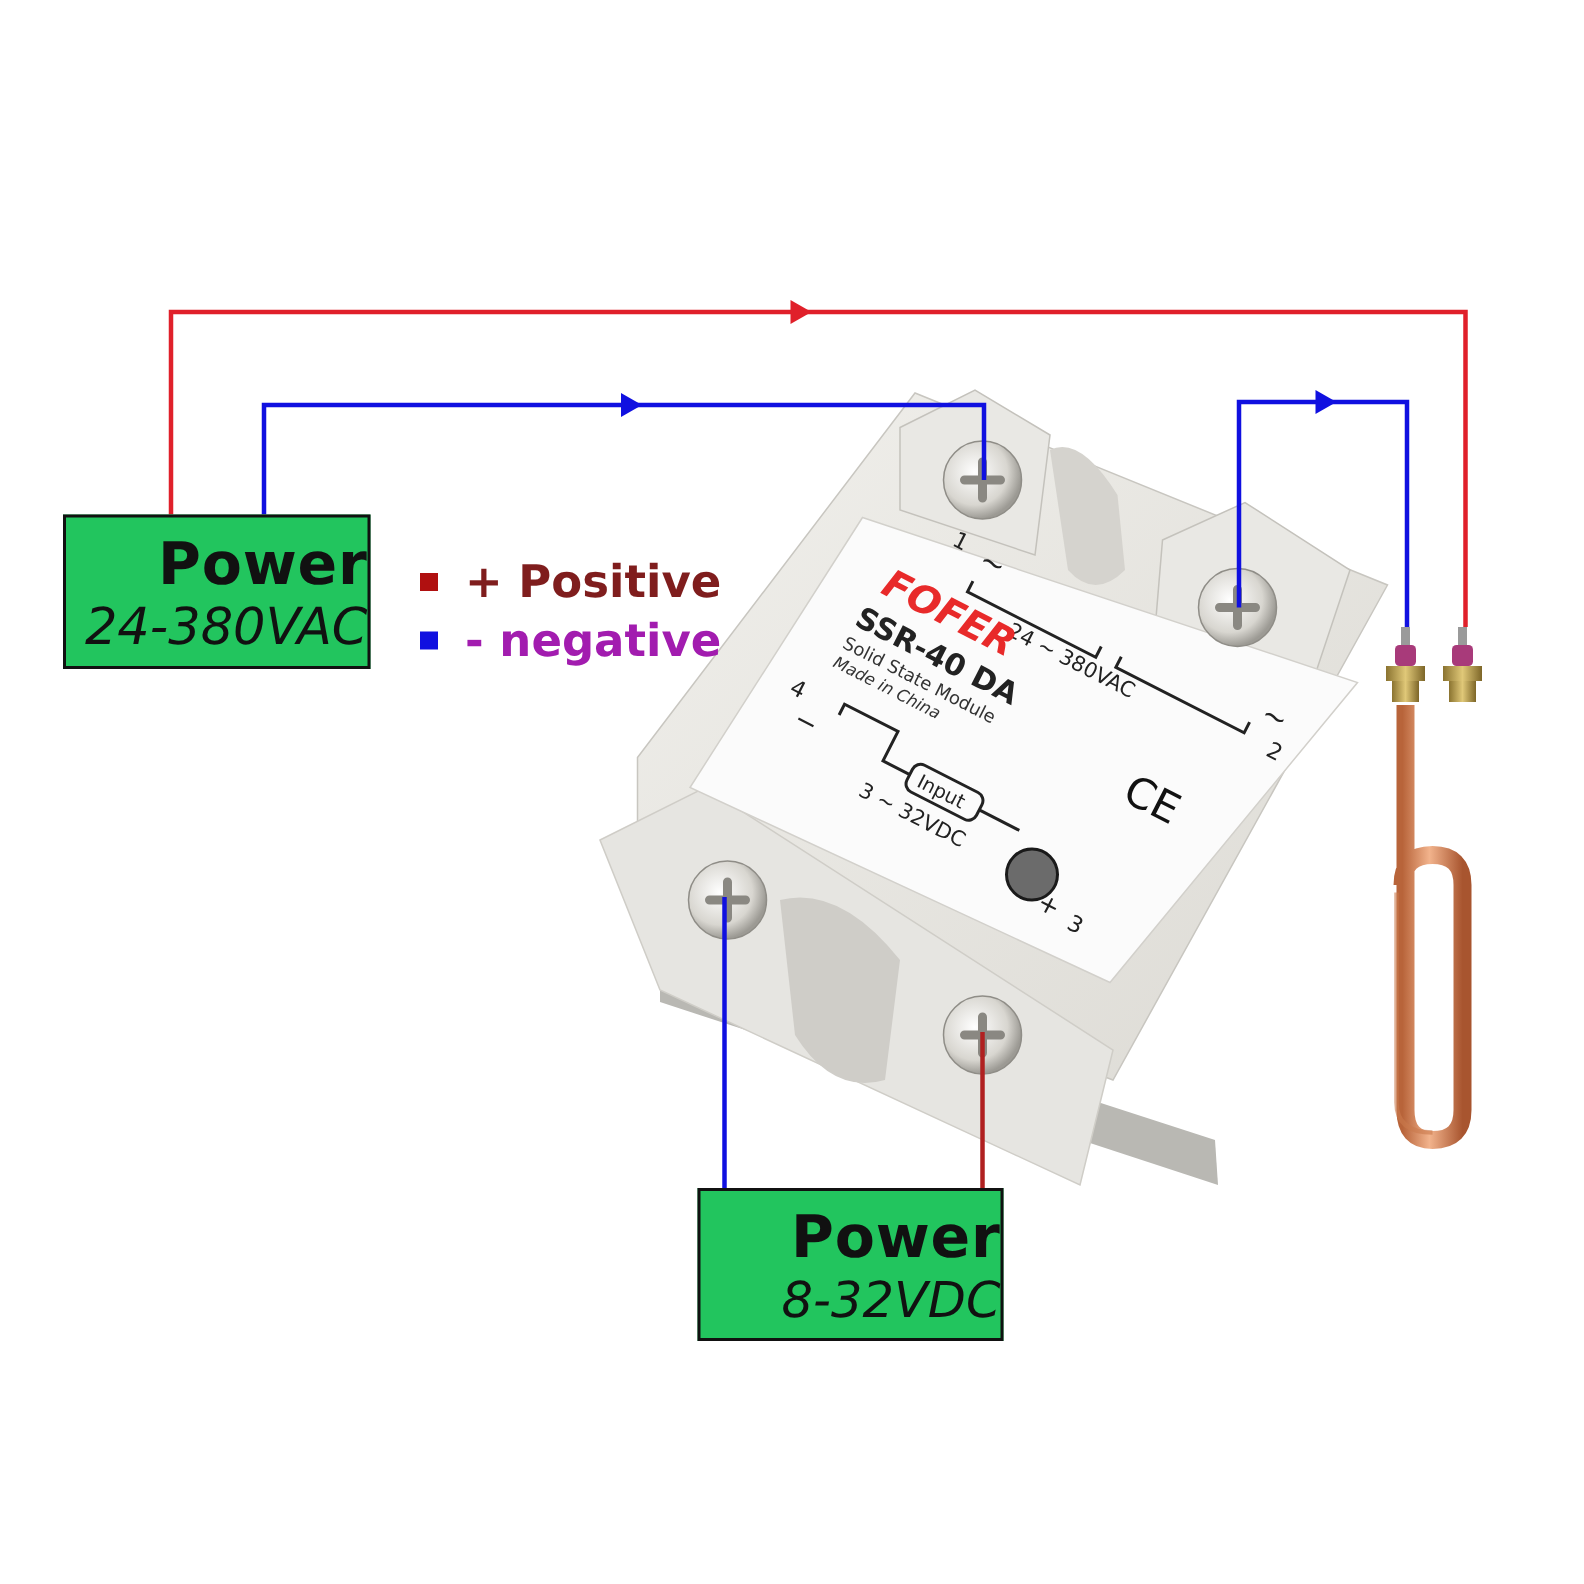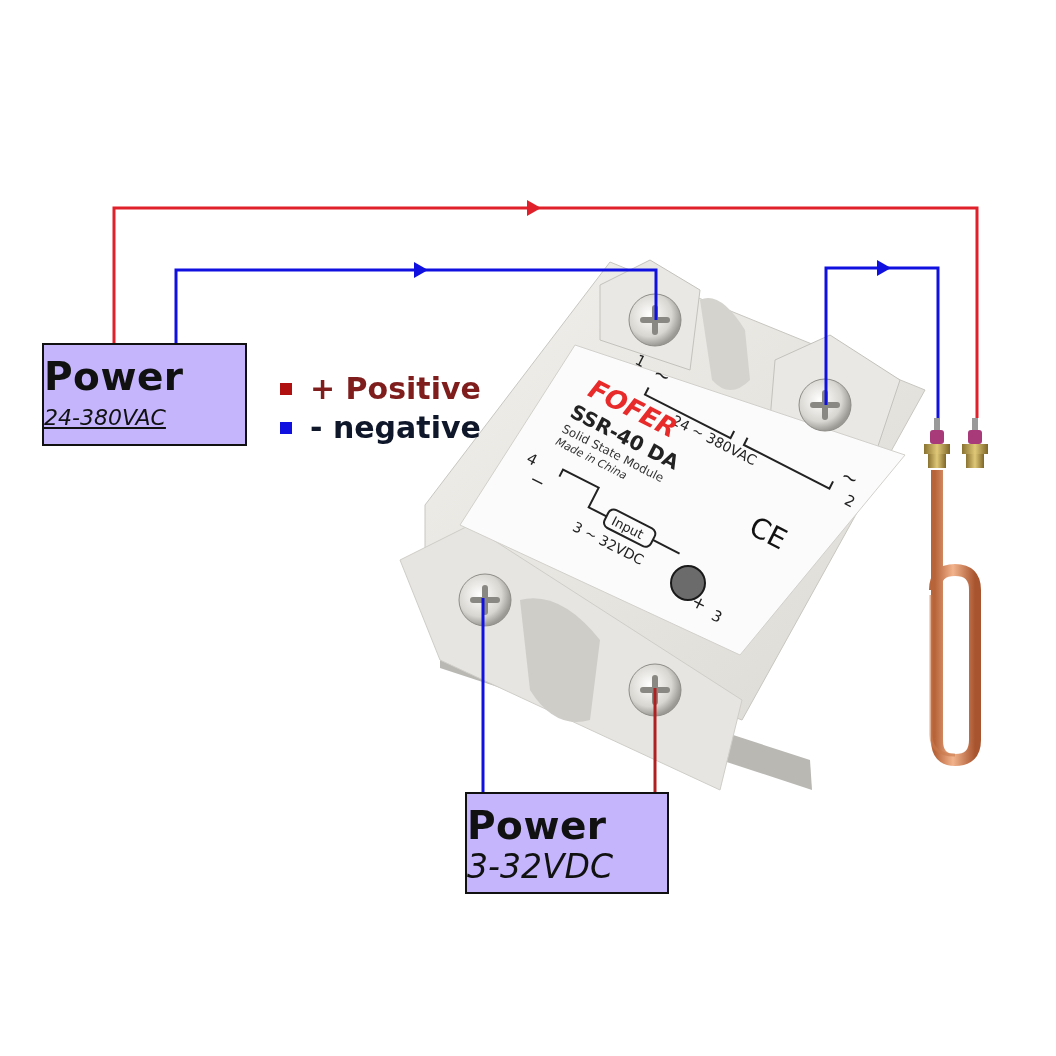--- a/index.html
+++ b/index.html
@@ -1,30 +1,30 @@
 <!DOCTYPE html>
 <html><head>
 <meta charset="utf-8">
 <style>
   html,body{margin:0;padding:0;background:#ffffff;}
   body{width:1056px;height:1056px;position:relative;overflow:hidden;font-family:"DejaVu Sans","Liberation Sans",sans-serif;}
   #stage{position:absolute;left:0;top:0;width:1056px;height:1056px;}
-  .box{position:absolute;background:#c4b5fd;border:2px solid #111;box-sizing:border-box;text-align:left;}
+  .box{position:absolute;background:#22c55e;border:2px solid #111;box-sizing:border-box;text-align:right;}
   .box .t1{display:block;font-weight:bold;color:#111;letter-spacing:0.5px;}
   .box .t2{display:block;font-style:italic;color:#111;}
   #ac-box{left:42px;top:343px;width:205px;height:103px;}
   #ac-box .t1{font-size:39px;line-height:44px;margin-top:10px;}
-  #ac-box .t2{font-size:22px;line-height:38px;text-decoration:underline;}
+  #ac-box .t2{font-size:34px;line-height:38px;}
   #dc-box{left:465px;top:792px;width:204px;height:102px;}
   #dc-box .t1{font-size:39px;line-height:44px;margin-top:10px;}
   #dc-box .t2{font-size:33px;line-height:38px;}
   .legend{position:absolute;left:280px;font-weight:bold;font-size:30px;line-height:36px;white-space:nowrap;}
   .legend .sq{display:inline-block;width:12px;height:12px;margin-right:18px;vertical-align:middle;position:relative;top:-2px;}
   #legend-pos{top:371px;color:#7f1d1d;}
-  #legend-neg{top:410px;color:#0f172a;}
+  #legend-neg{top:410px;color:#a21caf;}
   svg text{font-family:"DejaVu Sans","Liberation Sans",sans-serif;}
 </style>
 </head>
 <body>
 
 <div id="stage">
 
   <svg width="1056" height="1056" viewBox="0 0 1056 1056" style="position:absolute;left:0;top:0;">
     <defs>
       <linearGradient id="copper" x1="0" x2="1" y1="0" y2="0">
@@ -147,15 +147,15 @@
 
   <div id="legend-pos" class="legend">
     <span class="sq" style="background:#b01010;"></span><span>+ Positive</span>
   </div>
   <div id="legend-neg" class="legend">
     <span class="sq" style="background:#1010e0;"></span><span>- negative</span>
   </div>
 
   <div id="dc-box" class="box">
     <span class="t1">Power</span>
-    <span class="t2">3-32VDC</span>
+    <span class="t2">8-32VDC</span>
   </div>
 </div>
 
 </body></html>

